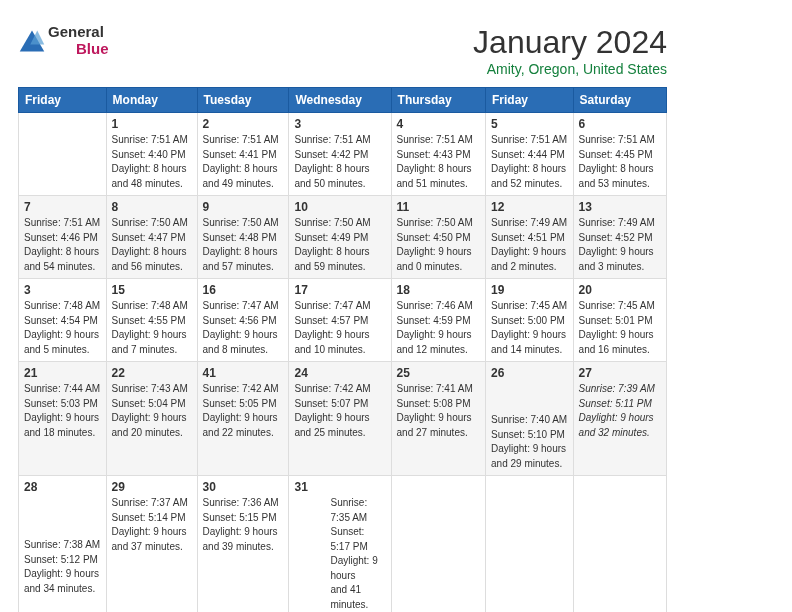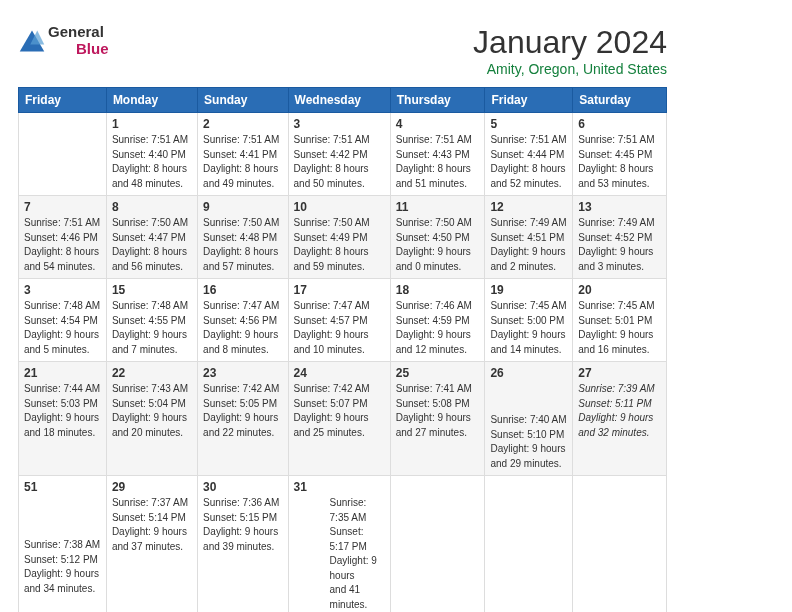--- a/index.html
+++ b/index.html
@@ -124,21 +124,21 @@
       <div class="month-title">January 2024</div>
       <div class="location">Amity, Oregon, United States</div>
     </div>
   </div>
 
   <table class="calendar-table">
     <thead>
       <tr>
         <th>Friday</th>
         <th>Monday</th>
-        <th>Sunday</th>
+        <th>Tuesday</th>
         <th>Wednesday</th>
         <th>Thursday</th>
         <th>Friday</th>
         <th>Saturday</th>
       </tr>
     </thead>
     <tbody id="calendar-body">
     <tr class="week-row">
           <td class="empty-cell"></td>
           <td>
@@ -295,21 +295,21 @@
 and 18 minutes.</div>
           </td>
           <td>
             <span class="day-num">22</span>
             <div class="day-info" style="white-space: pre-line;">Sunrise: 7:43 AM
 Sunset: 5:04 PM
 Daylight: 9 hours
 and 20 minutes.</div>
           </td>
           <td>
-            <span class="day-num">23</span>
+            <span class="day-num">41</span>
             <div class="day-info" style="white-space: pre-line;">Sunrise: 7:42 AM
 Sunset: 5:05 PM
 Daylight: 9 hours
 and 22 minutes.</div>
           </td>
           <td>
             <span class="day-num">24</span>
             <div class="day-info" style="white-space: pre-line;">Sunrise: 7:42 AM
 Sunset: 5:07 PM
 Daylight: 9 hours
@@ -332,21 +332,21 @@
           <td>
             <span class="day-num">27</span>
             <div class="day-info" style="white-space: pre-line; font-style: italic;">Sunrise: 7:39 AM
 Sunset: 5:11 PM
 Daylight: 9 hours
 and 32 minutes.</div>
           </td>
         </tr>
         <tr class="week-row">
           <td>
-            <span class="day-num">51</span>
+            <span class="day-num">28</span>
             <div class="day-info" style="white-space: pre-line; margin-top: 44px;">Sunrise: 7:38 AM
 Sunset: 5:12 PM
 Daylight: 9 hours
 and 34 minutes.</div>
           </td>
           <td>
             <span class="day-num">29</span>
             <div class="day-info" style="white-space: pre-line;">Sunrise: 7:37 AM
 Sunset: 5:14 PM
 Daylight: 9 hours

